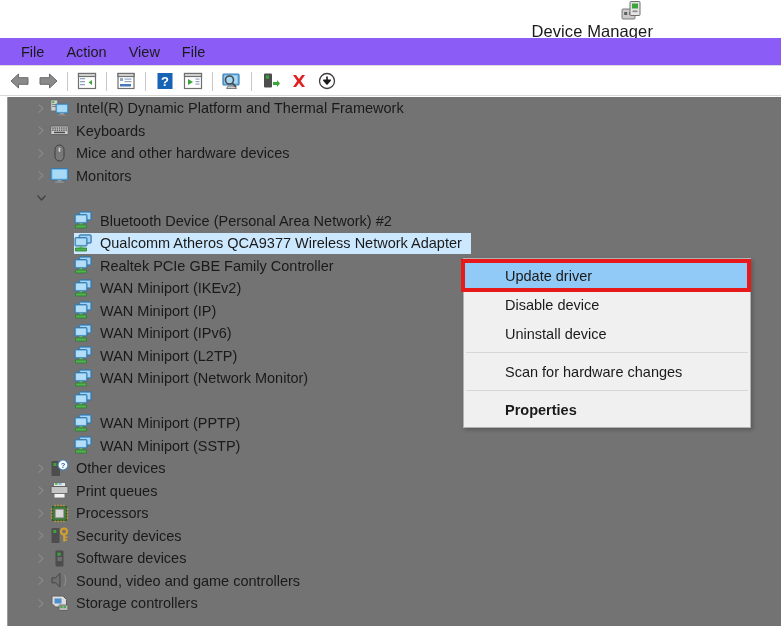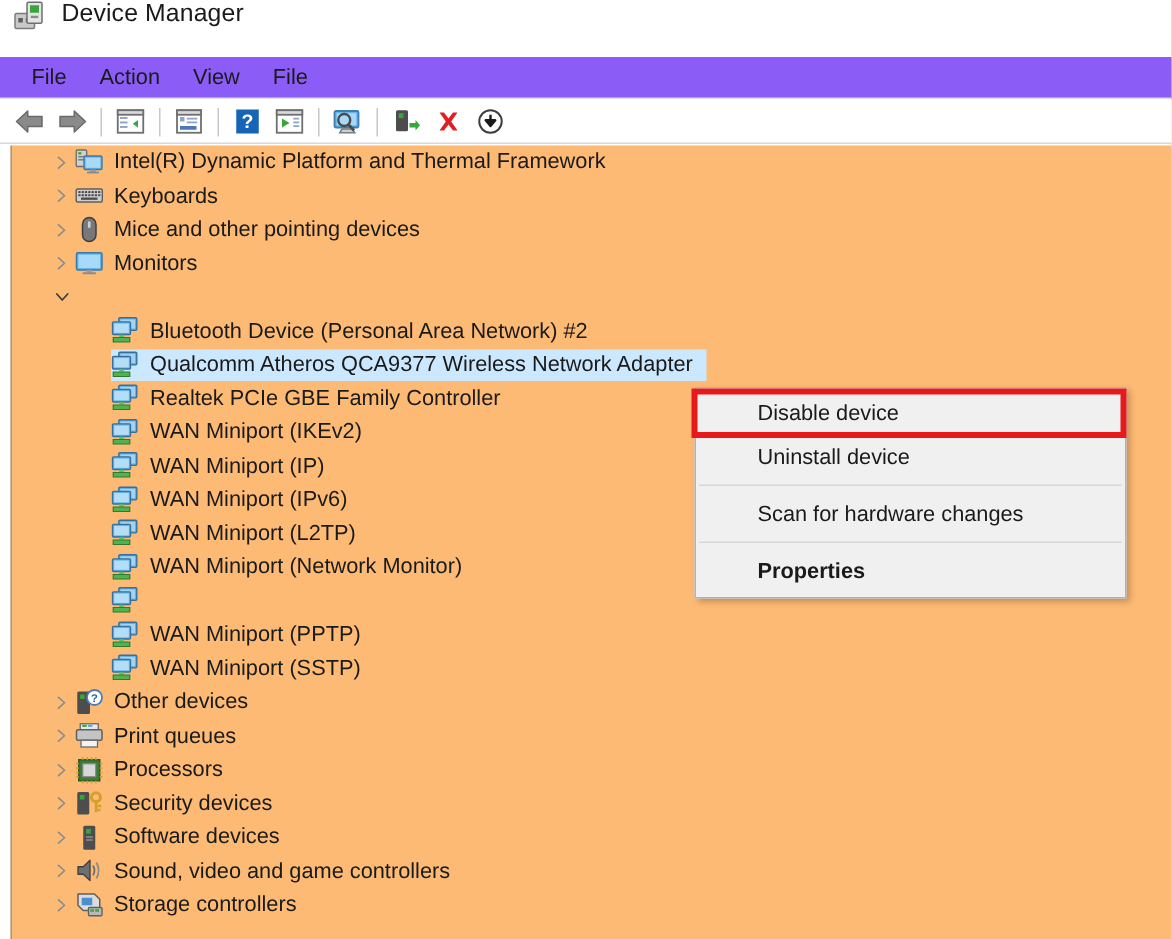--- a/index.html
+++ b/index.html
@@ -15,23 +15,24 @@
     position: relative;
   }
 
   
   #titlebar {
     position: absolute;
     left: 0; top: 0;
     width: 653px; height: 38px;
     background: #ffffff;
     display: flex;
-    align-items: flex-start;
+    align-items: flex-end;
     padding-left: 9px;
     box-sizing: border-box;
+    flex-direction: column;
   }
   #app-icon {
     width: 22px; height: 22px;
     position: relative;
     flex: 0 0 auto;
     margin-right: 10px;
   }
   #titlebar .title-text {
     font-size: 16.5px;
     color: #1a1a1a;
@@ -82,21 +83,21 @@
     background: #c8c8c8;
     margin: 0 5px;
     flex: 0 0 auto;
   }
 
   
   #content {
     position: absolute;
     left: 7px; top: 97px;
     width: 774px; height: 529px;
-    background: #fdba74;
+    background: #737373;
     border-left: 1px solid #9a9a9a;
     box-sizing: border-box;
     overflow: hidden;
   }
   .tree-row {
     height: 22.5px;
     display: flex;
     align-items: center;
     position: relative;
     white-space: nowrap;
@@ -354,21 +355,21 @@
         <span class="twisty">
           <svg viewBox="0 0 10 12" width="8" height="11">
             <path d="M2.5 1.5 L7.5 6 L2.5 10.5" fill="none" stroke="#8b8b8b" stroke-width="1.4" stroke-linecap="round" stroke-linejoin="round"></path>
           </svg>
         </span>
         <div class="sel-wrap">
           <span class="row-icon"><svg viewBox="0 0 19 19" width="19" height="19">
               <rect x="5" y="1" width="9" height="16" rx="4.5" fill="#787878" stroke="#3f3f3f" stroke-width="1"></rect>
               <rect x="8.6" y="3.5" width="1.8" height="4.5" rx="0.9" fill="#cfcfcf"></rect>
             </svg></span>
-          <span class="row-label">Mice and other pointing devices</span>
+          <span class="row-label">Mice and other hardware devices</span>
         </div>
       </div>
       <div class="tree-row indent-0">
         <span class="twisty">
           <svg viewBox="0 0 10 12" width="8" height="11">
             <path d="M2.5 1.5 L7.5 6 L2.5 10.5" fill="none" stroke="#8b8b8b" stroke-width="1.4" stroke-linecap="round" stroke-linejoin="round"></path>
           </svg>
         </span>
         <div class="sel-wrap">
           <span class="row-icon"><svg viewBox="0 0 19 19" width="19" height="19">
@@ -657,20 +658,21 @@
             </svg></span>
           <span class="row-label">Storage controllers</span>
         </div>
       </div>
     </div>
 
 </div>
 
 <div id="context-menu">
   <div id="ctx-items">
+      <div class="ctx-item highlighted">Update driver</div>
       <div class="ctx-item">Disable device</div>
       <div class="ctx-item">Uninstall device</div>
       <div class="ctx-sep"></div>
       <div class="ctx-item">Scan for hardware changes</div>
       <div class="ctx-sep"></div>
       <div class="ctx-item bold">Properties</div>
     </div>
 </div>
 
 <div id="red-box"></div>

